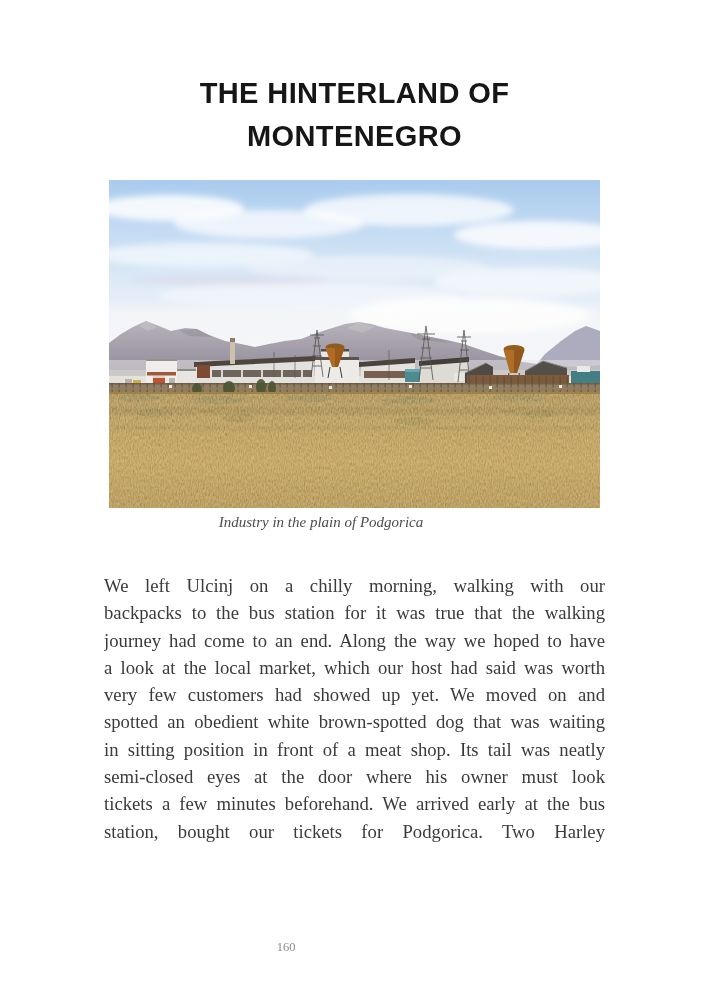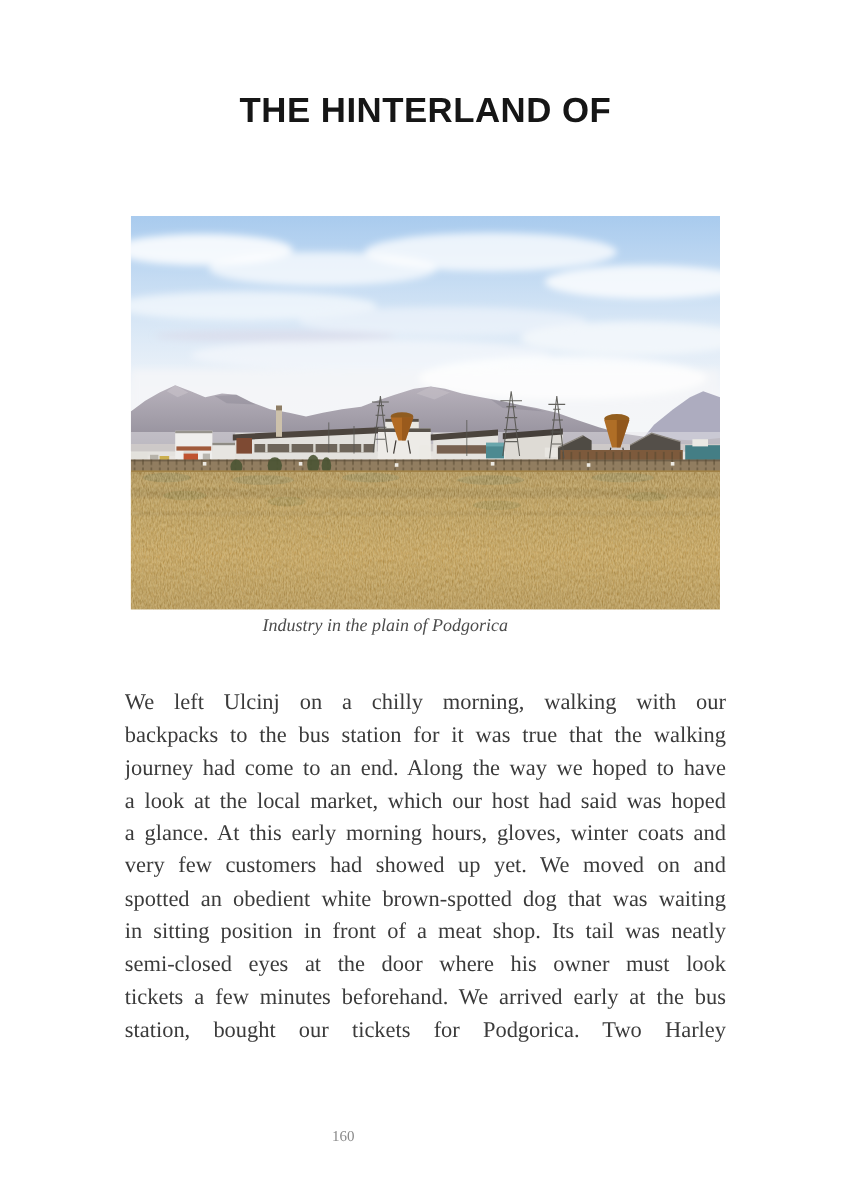--- a/index.html
+++ b/index.html
@@ -20,20 +20,21 @@
   .pagenum{position:absolute;top:940px;left:0;width:572px;text-align:center;
            font-size:12.5px;color:#8a8a8a;}
 </style>
 </head>
 <body>
 
 <div class="page">
 
   <h1 class="title">
     <span class="tline">THE HINTERLAND OF</span>
+    <span class="tline">MONTENEGRO</span>
   </h1>
 
   <figure class="photo">
     <svg width="491" height="328" viewBox="0 0 491 328" xmlns="http://www.w3.org/2000/svg">
       <defs>
         <linearGradient id="skyG" x1="0" y1="0" x2="0" y2="1">
           <stop offset="0" stop-color="#a9cbee"></stop>
           <stop offset="0.45" stop-color="#d8e7f6"></stop>
           <stop offset="0.75" stop-color="#f2f5f9"></stop>
           <stop offset="1" stop-color="#f6f7f8"></stop>
@@ -220,22 +221,21 @@
       </g>
     </svg>
   </figure>
 
   <div class="caption">Industry in the plain of Podgorica</div>
 
   <div class="body" id="body-text">
       <div class="bline">We left Ulcinj on a chilly morning, walking with our</div>
       <div class="bline">backpacks to the bus station for it was true that the walking</div>
       <div class="bline">journey had come to an end. Along the way we hoped to have</div>
-      <div class="bline">a look at the local market, which our host had said was hoped</div>
-      <div class="bline">a glance. At this early morning hours, gloves, winter coats and</div>
+      <div class="bline">a look at the local market, which our host had said was worth</div>
       <div class="bline">very few customers had showed up yet. We moved on and</div>
       <div class="bline">spotted an obedient white brown-spotted dog that was waiting</div>
       <div class="bline">in sitting position in front of a meat shop. Its tail was neatly</div>
       <div class="bline">semi-closed eyes at the door where his owner must look</div>
       <div class="bline">tickets a few minutes beforehand. We arrived early at the bus</div>
       <div class="bline">station, bought our tickets for Podgorica. Two Harley</div>
     </div>
 
   <div class="pagenum">160</div>
 

